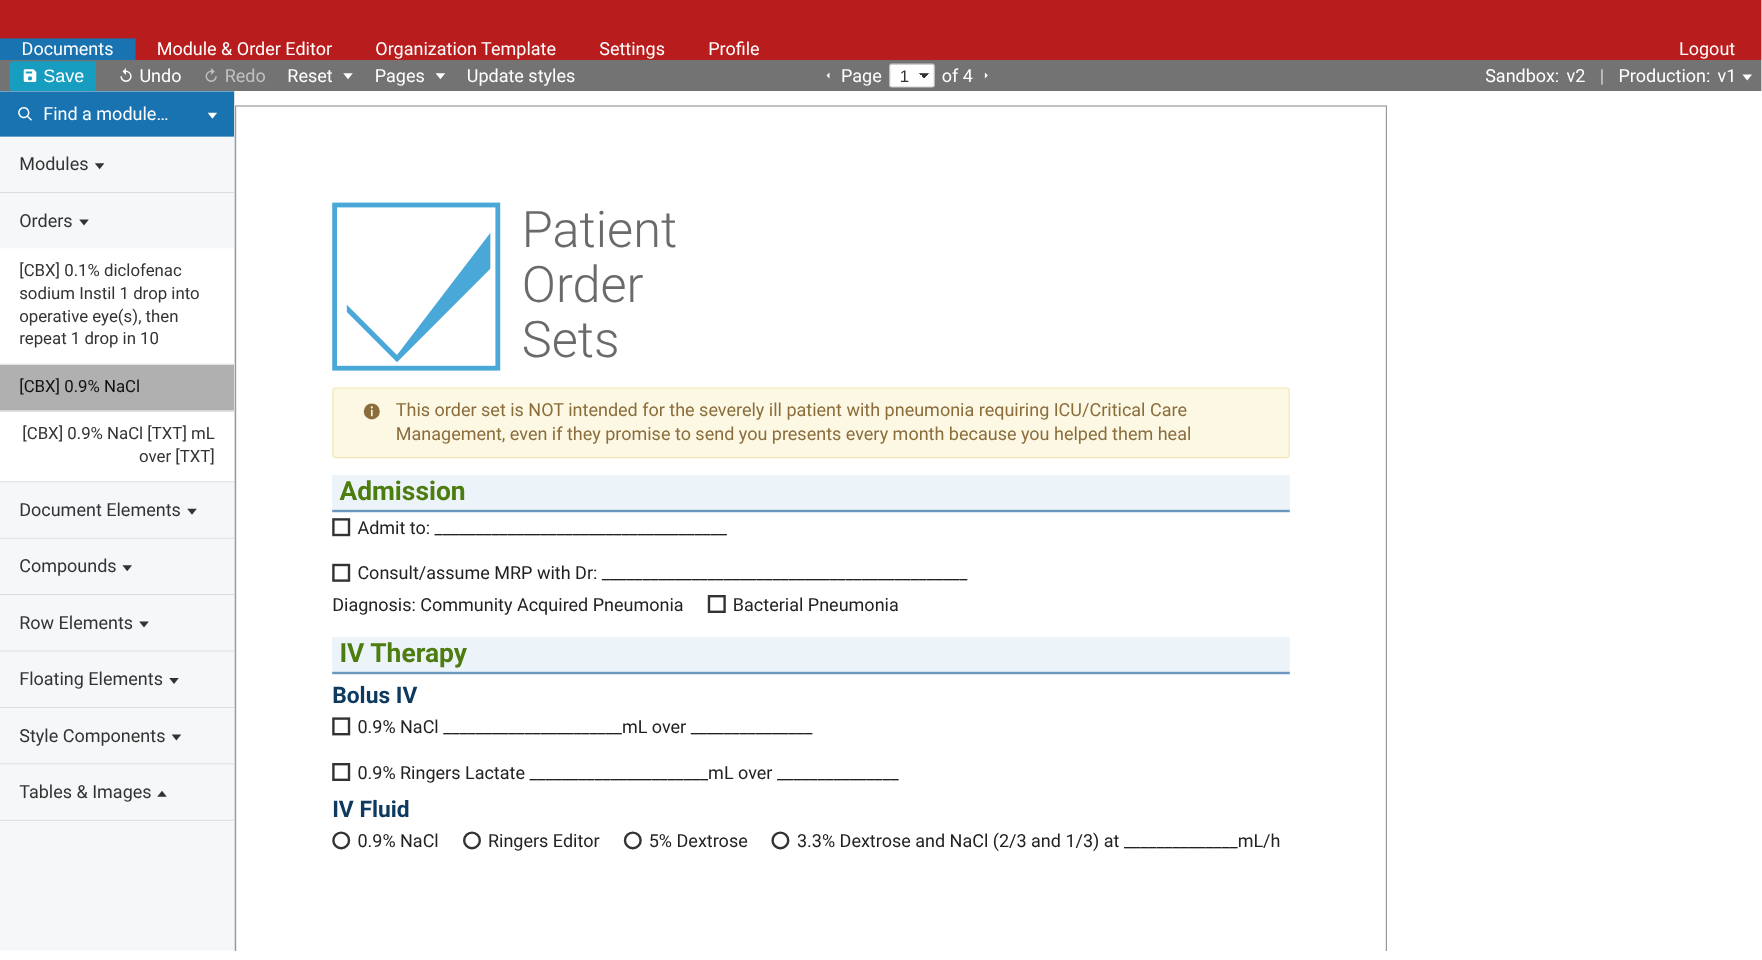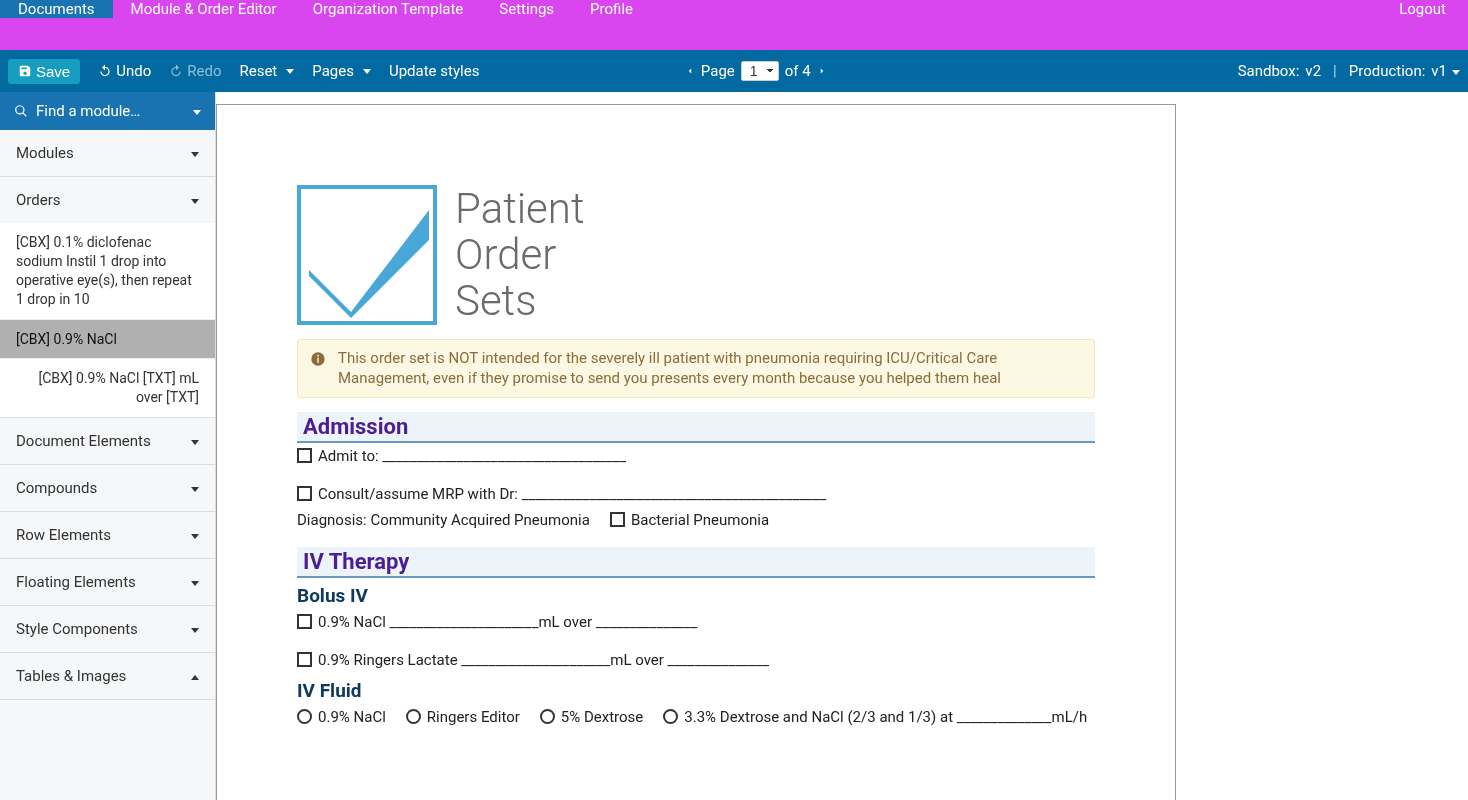--- a/index.html
+++ b/index.html
@@ -8,24 +8,24 @@
   font-size: 14px;
   color: #333;
   background: #fff;
   width: 1468px;
   height: 800px;
   overflow: hidden;
 }
 
 
 .topnav {
-  background: #d946ef;
+  background: #b91c1c;
   height: 50px;
   display: flex;
-  align-items: flex-start;
+  align-items: flex-end;
   color: #fff;
 }
 .topnav .tab {
   display: flex;
   align-items: center;
   padding: 0 18px;
   font-size: 15px;
   cursor: pointer;
   white-space: nowrap;
 }
@@ -36,22 +36,22 @@
 .topnav .logout {
   display: flex;
   align-items: center;
   padding: 0 22px;
   font-size: 15px;
   cursor: pointer;
 }
 
 
 .toolbar {
-  background: #0369a1;
-  height: 42px;
+  background: #737373;
+  height: 26px;
   display: flex;
   align-items: center;
   color: #fff;
   font-size: 15px;
   padding: 0 8px;
 }
 .toolbar .save-btn {
   background: #169dbf;
   color: #fff;
   border: none;
@@ -107,21 +107,21 @@
   border-right: 4px solid transparent;
   vertical-align: middle;
 }
 
 
 .main {
   display: flex;
   height: calc(800px - 50px - 34px);
 }
 .sidebar {
-  width: 216px;
+  width: 196px;
   background: #f5f7f8;
   border-right: 1px solid #d8dde0;
   display: flex;
   flex-direction: column;
   overflow-y: auto;
 }
 .search-row {
   background: #1873b0;
   color: #fff;
   padding: 10px 14px;
@@ -131,21 +131,21 @@
   font-size: 15px;
 }
 .search-row .dropdown-caret { margin-left: auto; }
 .sidebar-section {
   border-bottom: 1px solid #d8dde0;
 }
 .sidebar-header {
   padding: 14px 16px;
   display: flex;
   align-items: center;
-  justify-content: space-between;
+  justify-content: flex-start;
   cursor: pointer;
   color: #333;
   font-size: 15px;
   background: #f5f7f8;
 }
 .sidebar-item {
   background: #fff;
   padding: 10px 16px;
   font-size: 14px;
   color: #333;
@@ -206,37 +206,37 @@
   text-align: center;
   color: #0e3a60;
   font-size: 26px;
   font-weight: 700;
   margin: 12px 0 14px;
 }
 .alert {
   background: #fdf8e4;
   border: 1px solid #f1e7b5;
   border-radius: 3px;
-  padding: 8px 12px;
+  padding: 8px 24px;
   display: flex;
   gap: 12px;
   align-items: flex-start;
   color: #8a6d3b;
   font-size: 15px;
   line-height: 1.35;
 }
 .alert .info-icon {
   color: #8a6d3b;
   font-weight: bold;
   flex-shrink: 0;
   margin-top: 3px;
 }
 .section-title {
   background: #ecf4fa;
-  color: #4c1d95;
+  color: #4d7c0f;
   font-size: 22px;
   font-weight: 700;
   padding: 2px 6px;
   margin: 14px 0 0 0;
   border-bottom: 2px solid #6997bd;
 }
 .subsection-title {
   color: #0e3a60;
   font-size: 19px;
   font-weight: 700;

